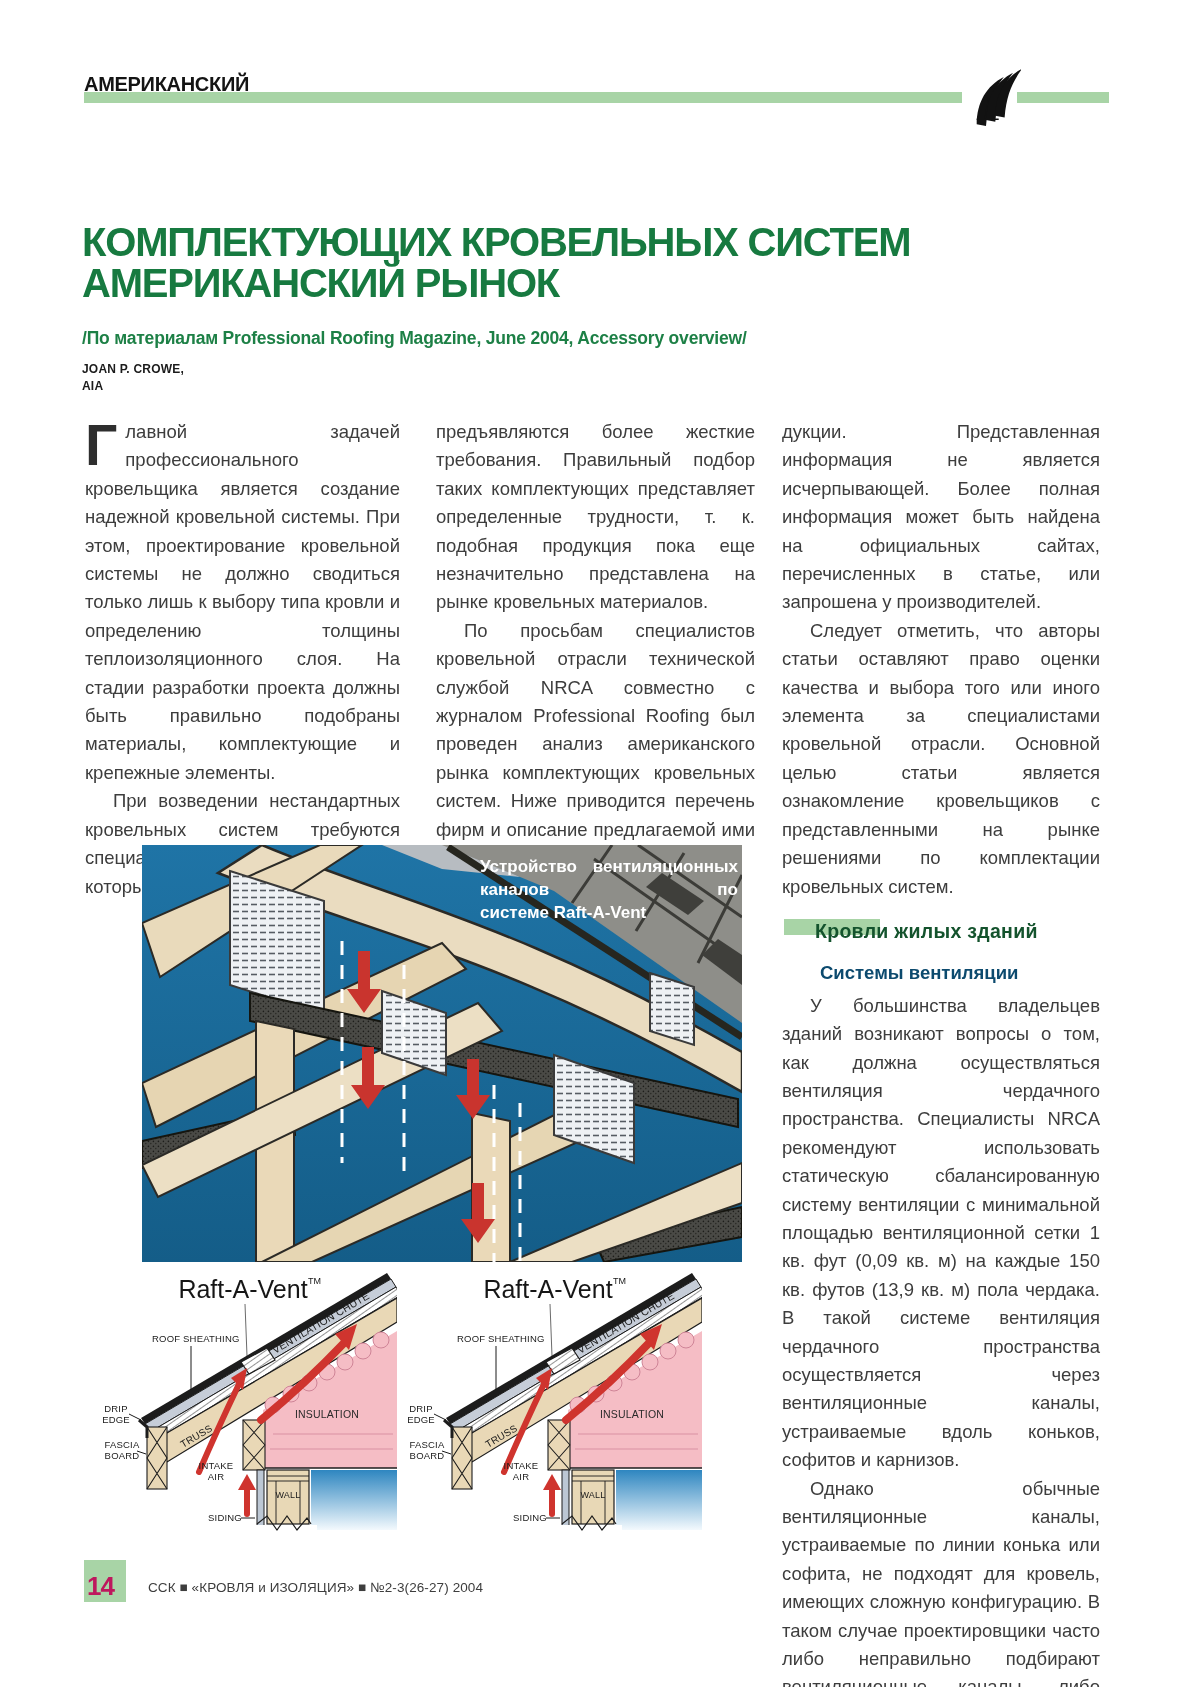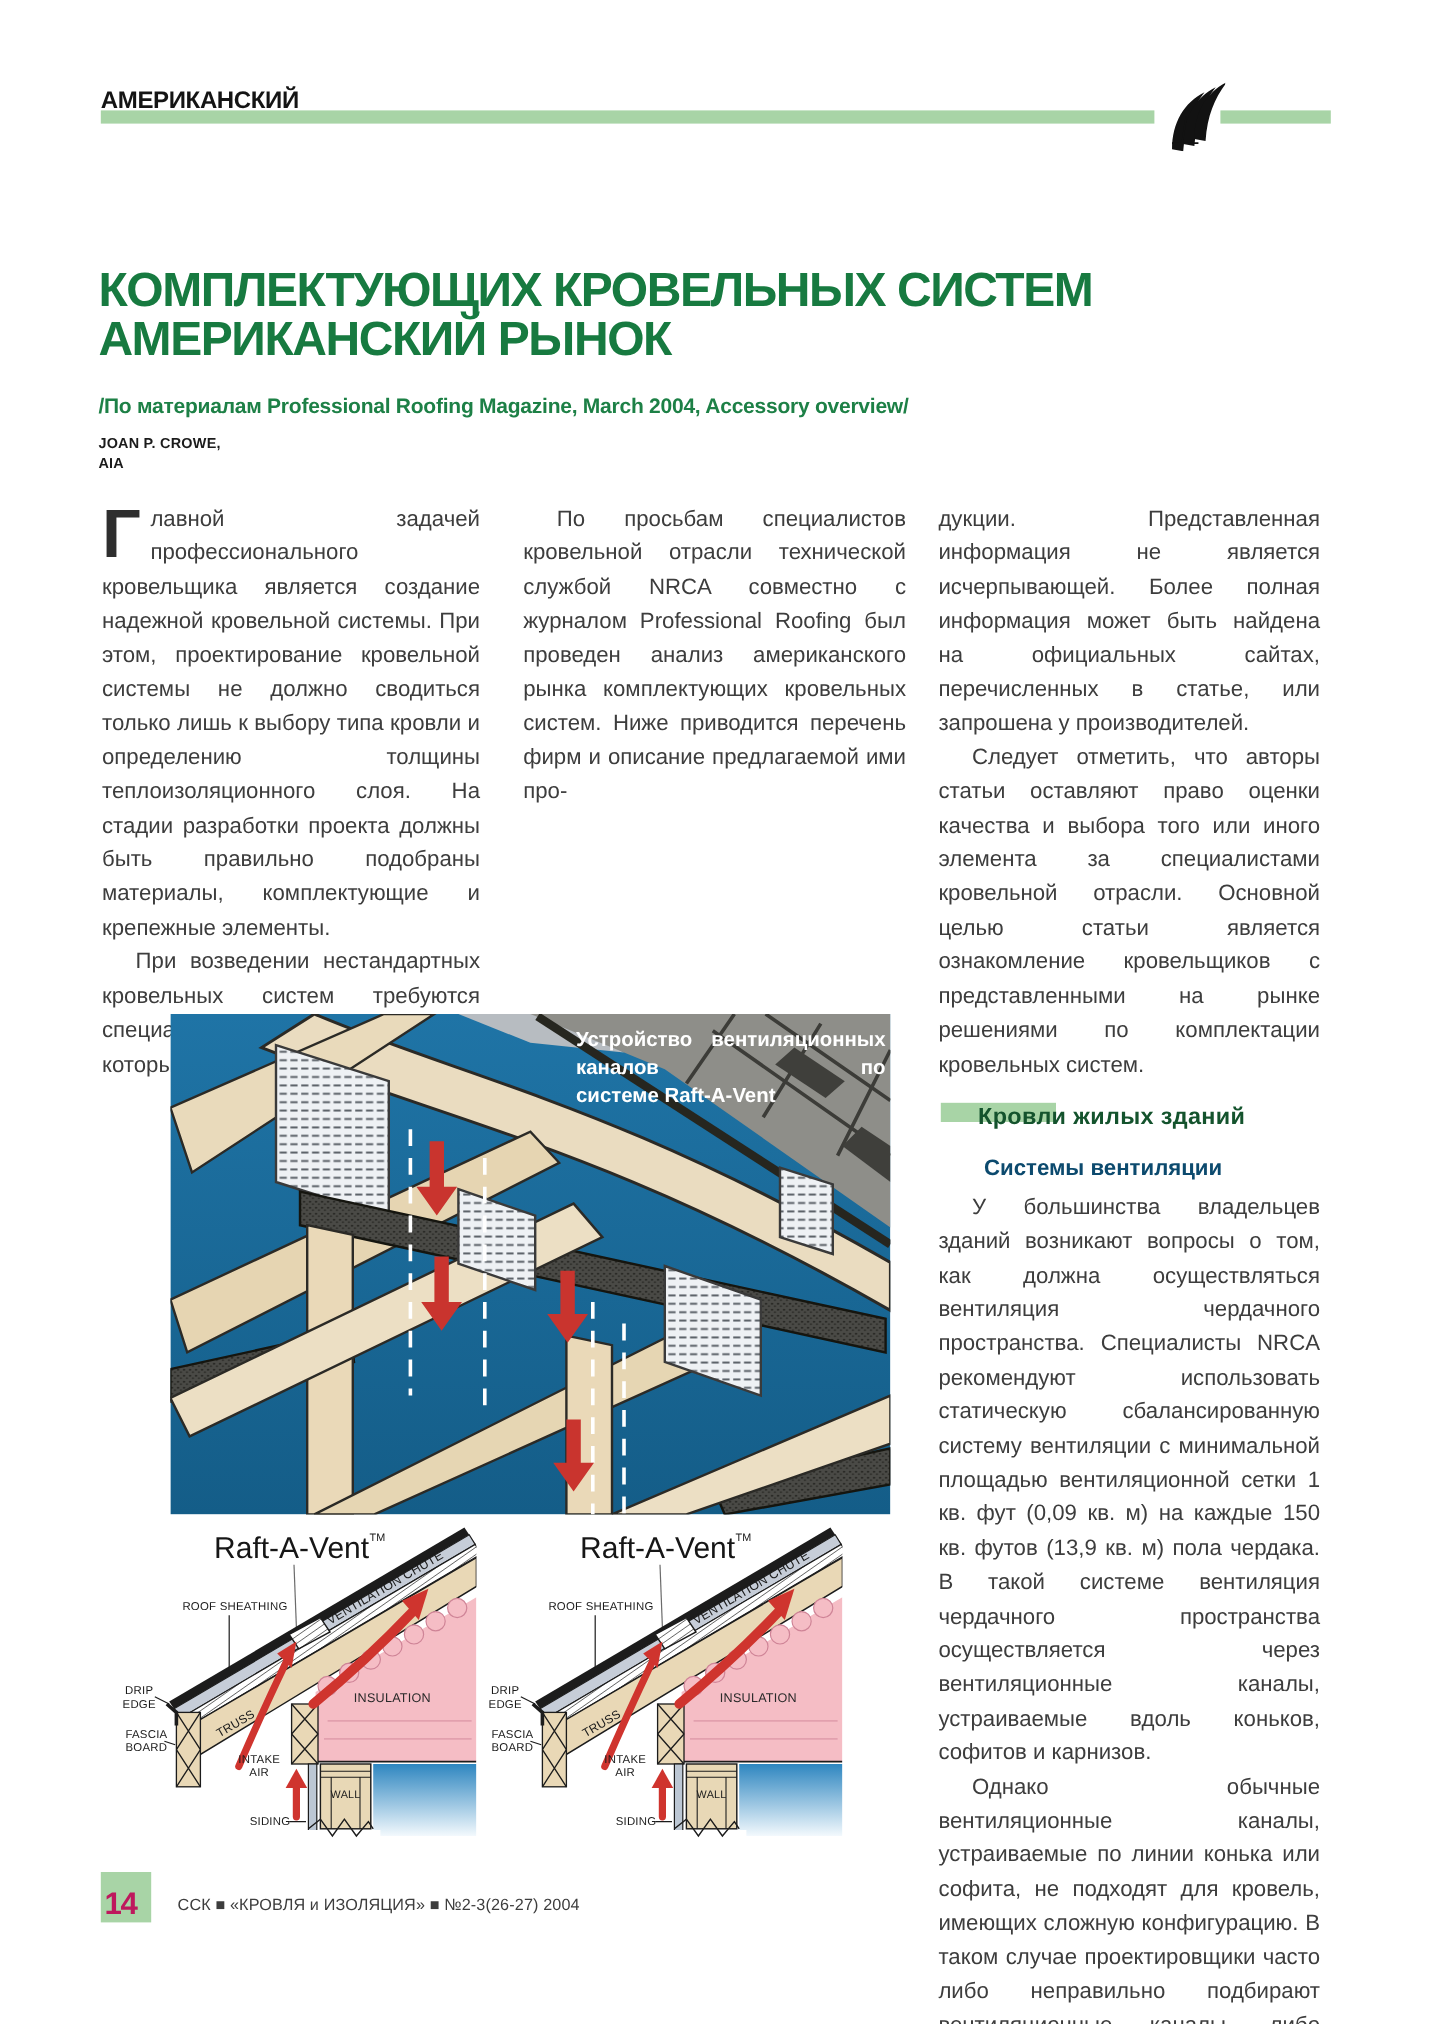--- a/index.html
+++ b/index.html
@@ -62,32 +62,33 @@
       <path d="M4,66 C4,40 16,20 36,10 C24,26 17,42 15,68 Z" transform="translate(22,0)"></path>
     </g>
     <path d="M18,44 L13,76 M4,70 L30,70" stroke="#121212" stroke-width="1.6" fill="none"></path>
   </svg>
   <div class="bar-right"></div>
 
   <div class="title">
     <div>КОМПЛЕКТУЮЩИХ КРОВЕЛЬНЫХ СИСТЕМ</div>
     <div>АМЕРИКАНСКИЙ РЫНОК</div>
   </div>
-  <div class="subtitle">/По материалам Professional Roofing Magazine, March 2004, Accessory overview/</div>
+  <div class="subtitle">/По материалам Professional Roofing Magazine, June 2004, Accessory overview/</div>
   <div class="author">
     <div>JOAN P. CROWE,</div>
     <div>AIA</div>
   </div>
 
   <div class="col col1">
     <p><span class="dropcap">Г</span><span>лавной задачей профессионального кровельщика является создание надежной кровельной системы. При этом, проектирование кровельной системы не должно сводиться только лишь к выбору типа кровли и определению толщины теплоизоляционного слоя. На стадии разработки проекта должны быть правильно подобраны материалы, комплектующие и крепежные элементы.</span></p>
     <p class="indent">При возведении нестандартных кровельных систем требуются специальные комплектующие, к которым</p>
   </div>
 
   <div class="col col2">
+    <p>предъявляются более жесткие требования. Правильный подбор таких комплектующих представляет определенные трудности, т. к. подобная продукция пока еще незначительно представлена на рынке кровельных материалов.</p>
     <p class="indent">По просьбам специалистов кровельной отрасли технической службой NRCA совместно с журналом Professional Roofing был проведен анализ американского рынка комплектующих кровельных систем. Ниже приводится перечень фирм и описание предлагаемой ими про-</p>
   </div>
 
   <div class="col col3">
     <p>дукции. Представленная информация не является исчерпывающей. Более полная информация может быть найдена на официальных сайтах, перечисленных в статье, или запрошена у производителей.</p>
     <p class="indent">Следует отметить, что авторы статьи оставляют право оценки качества и выбора того или иного элемента за специалистами кровельной отрасли. Основной целью статьи является ознакомление кровельщиков с представленными на рынке решениями по комплектации кровельных систем.</p>
     <h2 class="sec-head">
       <span class="bar"></span>
       <span class="txt">Кровли жилых зданий</span>
     </h2>

